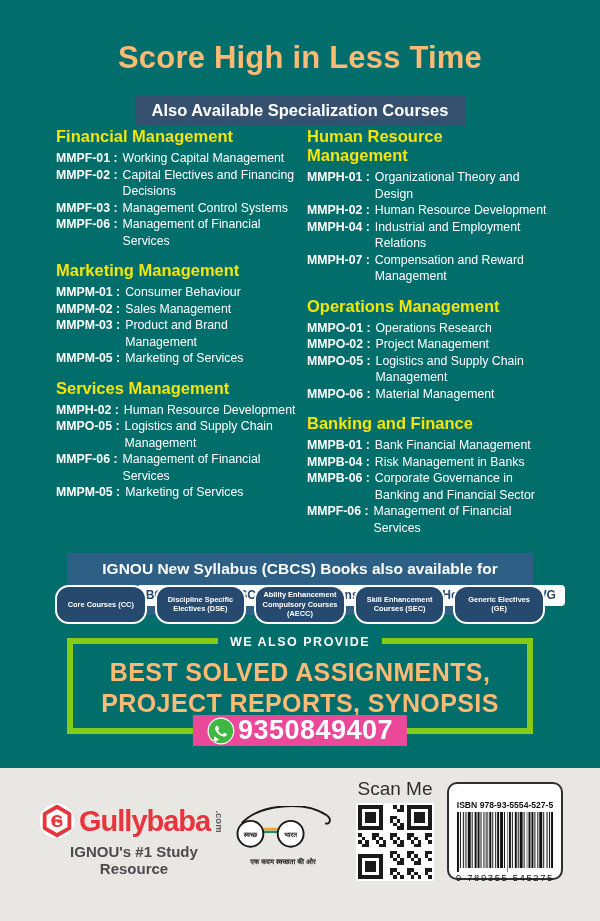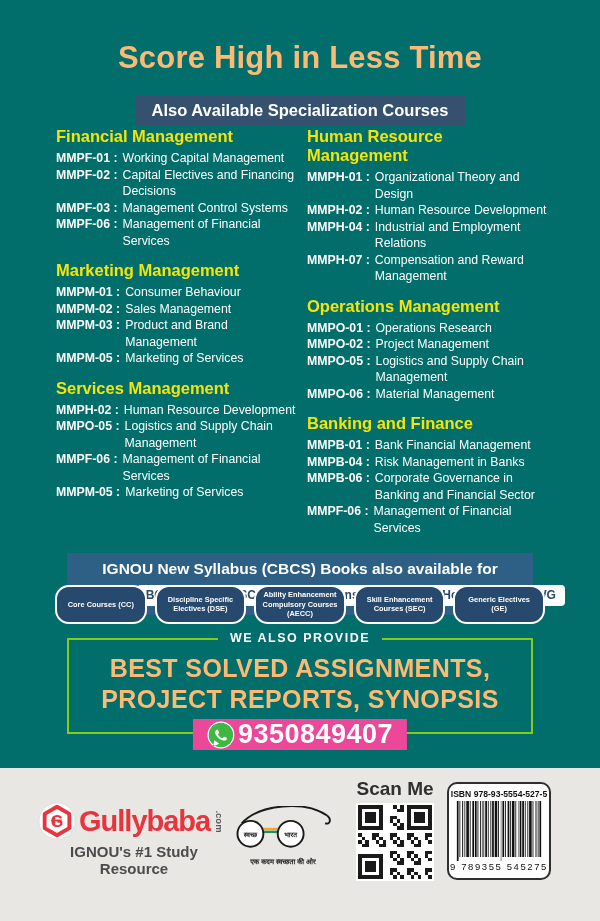--- a/index.html
+++ b/index.html
@@ -26,21 +26,21 @@
   .cbcs-btns { display:flex; justify-content:space-between; gap:21px; }
   .cbcs-btn { background:#fff; color:#27486b; font-weight:bold; font-size:12px;
               padding:3px 9px 4px; border-radius:4px; white-space:nowrap; }
 
   .pills { position:absolute; top:585px; left:55px; width:490px; display:flex; gap:8px; }
   .pill { flex:1; background:#26496d; border:2px solid #fff; border-radius:14px; color:#fff;
           font-size:7.4px; font-weight:bold; display:flex; align-items:center; justify-content:center;
           text-align:center; padding:3px 5px; min-height:26px; line-height:1.3; }
 
   .provide { position:absolute; top:638px; left:67px; width:466px; height:96px;
-             border:2px solid #84cc16; box-sizing:border-box; }
+             border:6px solid #84cc16; box-sizing:border-box; }
   .provide-label { position:absolute; top:-9px; left:50%; transform:translateX(-50%);
                    background:#016e6c; color:#fff; font-weight:bold; font-size:12.5px;
                    letter-spacing:1.5px; padding:0 12px; white-space:nowrap; }
   .provide-lines { margin-top:13px; text-align:center; color:#fdba74; font-weight:bold;
                    font-size:25px; line-height:31px; letter-spacing:.4px; }
   .phone-row { position:absolute; bottom:-18px; left:50%; transform:translateX(-50%);
                background:#ec4899; padding:0 14px; display:flex; align-items:center; gap:3px;
                color:#fff; font-weight:bold; font-size:27px; letter-spacing:.5px; }
   .wa-icon { width:28px; height:28px; display:block; }
 
@@ -49,27 +49,27 @@
   .gully-row { display:flex; align-items:center; }
   .gully-icon { width:38px; height:38px; flex:0 0 auto; }
   .gully-name { color:#e8353d; font-size:29px; font-weight:bold; letter-spacing:-1px; margin-left:3px; }
   .gully-com { color:#58595b; font-size:9.5px; font-weight:bold; transform:rotate(90deg); margin-left:-2px; }
   .gully-tag { color:#4b4b4d; font-weight:bold; font-size:15px; margin-top:3px; text-align:center; }
 
   .swachh { position:absolute; left:229px; top:38px; width:108px; text-align:center; }
   .swachh-caption { font-size:6.8px; color:#1a1a1a; font-weight:bold; margin-top:1px; white-space:nowrap; }
 
   .scanme { position:absolute; left:352px; top:10px; width:86px; text-align:center; }
-  .scan-label { font-weight:bold; color:#2f2f2f; font-size:19px; margin-bottom:3px; }
+  .scan-label { font-weight:normal; color:#2f2f2f; font-size:19px; margin-bottom:3px; }
   .qr { width:74px; height:74px; margin:0 auto; background:#fff; padding:2px; }
   .qr svg { display:block; width:100%; height:100%; }
 
-  .isbn { position:absolute; left:447px; top:14px; width:104px; height:98px; background:#fff;
+  .isbn { position:absolute; left:447px; top:14px; width:116px; height:98px; background:#fff;
           border:2px solid #2f2f2f; border-radius:10px; box-sizing:border-box; text-align:center;
-          padding-top:5px; }
+          padding-top:16px; }
   .isbn-label { font-size:8.6px; font-weight:bold; color:#111; white-space:nowrap; }
   .isbn-bars { height:60px; margin:2px 7px 0; }
   .isbn-bars svg { display:block; width:100%; height:100%; }
   .isbn-digits { font-size:9.5px; color:#111; letter-spacing:1.6px; margin-top:0; white-space:nowrap; }
 </style>
 </head>
 <body>
 
 <div class="page">
 

